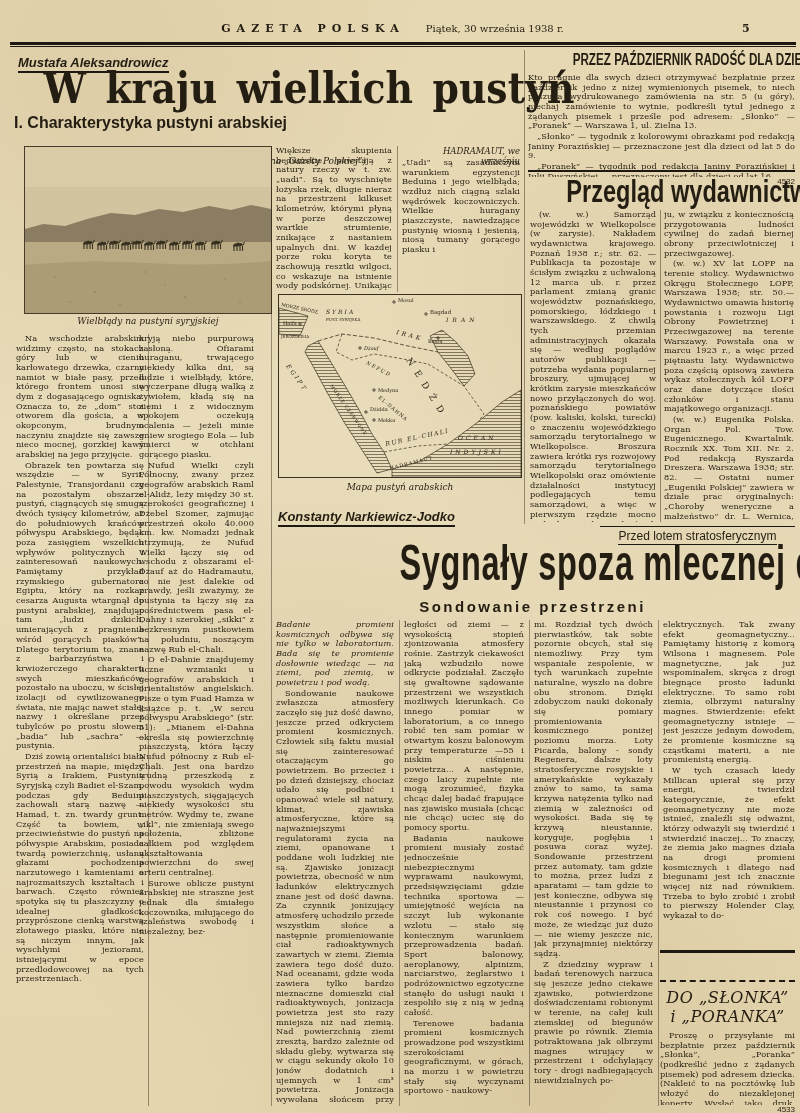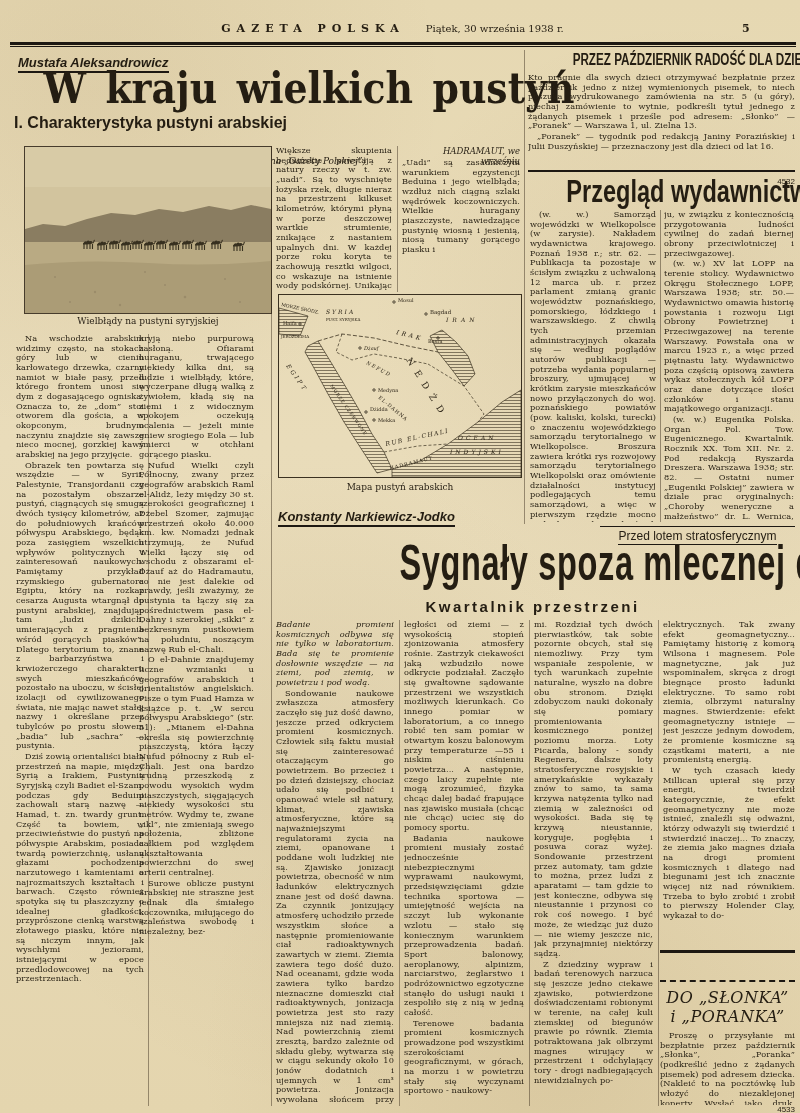--- a/index.html
+++ b/index.html
@@ -16,21 +16,21 @@
   .abs{position:absolute;}
   .col{font-size:8.2px; line-height:1.18; text-align:justify; overflow:hidden;
        color:#2a2316; letter-spacing:.1px;}
   .col p{margin:0 0 1px 0; text-indent:9px;}
   .cont p:first-child{text-indent:0;}
   .vrule{width:1px; background:rgba(50,38,22,.45);}
   .hrule{background:#1d1812;}
   .squeeze{display:inline-block; transform:scaleX(var(--sx,1)); transform-origin:center; white-space:nowrap;}
   .byline{font-family:"Liberation Sans", sans-serif; font-weight:bold; font-style:italic;
           font-size:13px; border-bottom:2px solid #1d1812; padding-bottom:1px; display:inline-block;}
-  .caption{font-size:9px; text-align:center;}
+  .caption{font-style:italic; font-size:9px; text-align:center;}
   .sans{font-family:"Liberation Sans", sans-serif;}
   .lead-italic{font-style:italic;}
   .num{font-size:8px; text-align:right; font-family:"Liberation Sans", sans-serif;}
 </style>
 </head>
 <body>
 
 <div id="paper">
 
   <div class="abs" style="left:0;top:22px;width:785px;text-align:center;font-size:11px;">
@@ -174,20 +174,21 @@
       <p>O el-Dahnie znajdujemy liczne wzmianki u geografów arabskich i orientalistów angielskich. Pisze o tym Fuad Hamza w książce p. t. „W sercu półwyspu Arabskiego” (str. 51): „Mianem el-Dahna określa się powierzchnię piaszczystą, która łączy Nufud północny z Rub el-Chali. Jest ona bardzo trudną przeszkodą z powodu wysokich wydm piaszczystych, sięgających niekiedy wysokości stu metrów. Wydmy te, zwane „ikl”, nie zmieniają swego położenia, zbliżone całkiem pod względem ukształtowania powierzchni do swej arterii centralnej.</p>
       <p>Surowe oblicze pustyni arabskiej nie straszne jest jednak dla śmiałego koczownika, miłującego do szaleństwa swobodę i niezależny, bez-</p>
     </div>
 
   <div class="abs" style="left:528px;top:50px;width:267px;">
     <div style="text-align:center;">
       <span class="squeeze sans" style="--sx:.73;font-size:16px;font-weight:bold;">PRZEZ PAŹDZIERNIK RADOŚĆ DLA DZIECI</span>
     </div>
     <div class="col cont" style="margin-top:4px;height:104px;">
         <p>Kto pragnie dla swych dzieci otrzymywać bezpłatnie przez październik jedno z niżej wymienionych pisemek, to niech poszuka wydrukowanego zamówienia na str. 5 (u góry), niechaj zamówienie to wytnie, podkreśli tytuł jednego z żądanych pisemek i prześle pod adresem: „Słonko” — „Poranek” — Warszawa 1, ul. Zielna 13.</p>
+        <p>„Słonko” — tygodnik z kolorowymi obrazkami pod redakcją Janiny Porazińskiej — przeznaczone jest dla dzieci od lat 5 do 9.</p>
         <p>„Poranek” — tygodnik pod redakcją Janiny Porazińskiej i Julii Duszyńskiej — przeznaczony jest dla dzieci od lat 16.</p>
       </div>
     <div class="num">4532</div>
   </div>
   <div class="abs hrule" style="left:528px;top:170px;width:267px;height:2px;"></div>
 
   <div class="abs" style="left:528px;top:174px;width:267px;text-align:center;">
     <span class="squeeze sans" style="--sx:.76;font-size:31px;font-weight:bold;">Przegląd wydawnictw</span>
   </div>
   <div class="abs col" style="left:530px;top:210px;width:126px;height:312px;">
@@ -202,24 +203,24 @@
   <div class="abs" style="left:278px;top:506px;">
     <span class="byline">Konstanty Narkiewicz-Jodko</span>
   </div>
   <div class="abs hrule" style="left:600px;top:526px;width:195px;height:1px;"></div>
   <div class="abs sans" style="left:600px;top:529px;width:195px;text-align:center;font-weight:normal;font-size:12px;">
     <span style="border-bottom:1.5px solid #1d1812;padding-bottom:1px;">Przed lotem stratosferycznym</span>
   </div>
   <div class="abs" style="left:270px;top:534px;width:525px;text-align:center;">
     <span class="squeeze sans" style="--sx:.65;font-size:50px;font-weight:bold;letter-spacing:1px;">Sygnały spoza mlecznej drogi</span>
   </div>
-  <div class="abs sans" style="left:270px;top:598px;width:525px;text-align:center;font-weight:bold;font-size:15px;letter-spacing:2.5px;">Kwartalnik przestrzeni</div>
+  <div class="abs sans" style="left:270px;top:598px;width:525px;text-align:center;font-weight:bold;font-size:15px;letter-spacing:2.5px;">Sondowanie przestrzeni</div>
 
   <div class="abs col" style="left:276px;top:620px;width:118px;height:486px;">
-    <p class="lead-italic" style="text-indent:0;">Badanie promieni kosmicznych odbywa się nie tylko w laboratorium. Bada się te promienie dosłownie wszędzie — na ziemi, pod ziemią, w powietrzu i pod wodą.</p>
+    <p class="lead-italic" style="text-indent:0;">Badanie promieni kosmicznych odbywa się nie tylko w laboratorium. Bada się te promienie dosłownie wiedząc — na ziemi, pod ziemią, w powietrzu i pod wodą.</p>
     <div>
         <p>Sondowanie naukowe zwłaszcza atmosfery zaczęło się już dość dawno, jeszcze przed odkryciem promieni kosmicznych. Człowiek siłą faktu musiał się zainteresować otaczającym go powietrzem. Bo przecież i po dzień dzisiejszy, chociaż udało się podbić i opanować wiele sił natury, klimat, zjawiska atmosferyczne, które są najważniejszymi regulatorami życia na ziemi, opanowane i poddane woli ludzkiej nie są. Zjawisko jonizacji powietrza, obecność w nim ładunków elektrycznych znane jest od dość dawna. Za czynnik jonizujący atmosferę uchodziło przede wszystkim słońce a następnie promieniowanie ciał radioaktywnych zawartych w ziemi. Ziemia zawiera tego dość dużo. Nad oceanami, gdzie woda zawiera tylko bardzo nieznaczne domieszki ciał radioaktywnych, jonizacja powietrza jest sto razy mniejsza niż nad ziemią. Nad powierzchnią ziemi zresztą, bardzo zależnie od składu gleby, wytwarza się w ciągu sekundy około 10 jonów dodatnich i ujemnych w 1 cm³ powietrza. Jonizacja wywołana słońcem przy ziemi winna była być równa. W atmosferze zaczęto podejrzewać, że najwięcej jonów w powietrzu muszą produkować promienie kosmiczne. Ponieważ warstwy powietrza pochłaniają część promieniowania kosmicznego, od razu domyślono się że ze wzrostem od-</p>
       </div>
   </div>
   <div class="abs col cont" style="left:404px;top:620px;width:120px;height:486px;">
       <p>ległości od ziemi — z wysokością stopień zjonizowania atmosfery rośnie. Zastrzyk ciekawości jaką wzbudziło nowe odkrycie podziałał. Zaczęło się gwałtowne sądowanie przestrzeni we wszystkich możliwych kierunkach. Co innego pomiar w laboratorium, a co innego robić ten sam pomiar w otwartym koszu balonowym przy temperaturze —55 i niskim ciśnieniu powietrza... A następnie, czego laicy zupełnie nie mogą zrozumieć, fizyka chcąc dalej badać frapujące nas zjawisko musiała (chcąc nie chcąc) uciec się do pomocy sportu.</p>
       <p>Badania naukowe promieni musiały zostać jednocześnie niebezpiecznymi wyprawami naukowymi, przedsięwzięciami gdzie technika sportowa — umiejętność wejścia na szczyt lub wykonanie wzlotu — stało się koniecznym warunkiem przeprowadzenia badań. Sport balonowy, aeroplanowy, alpinizm, narciarstwo, żeglarstwo i podróżownictwo egzotyczne stanęło do usługi nauki i zespoliło się z nią w jedną całość.</p>
       <p>Terenowe badania promieni kosmicznych prowadzone pod wszystkimi szerokościami geograficznymi, w górach, na morzu i w powietrzu stały się wyczynami sportowo - naukowy-</p>
     </div>
   <div class="abs col cont" style="left:534px;top:620px;width:119px;height:486px;">

